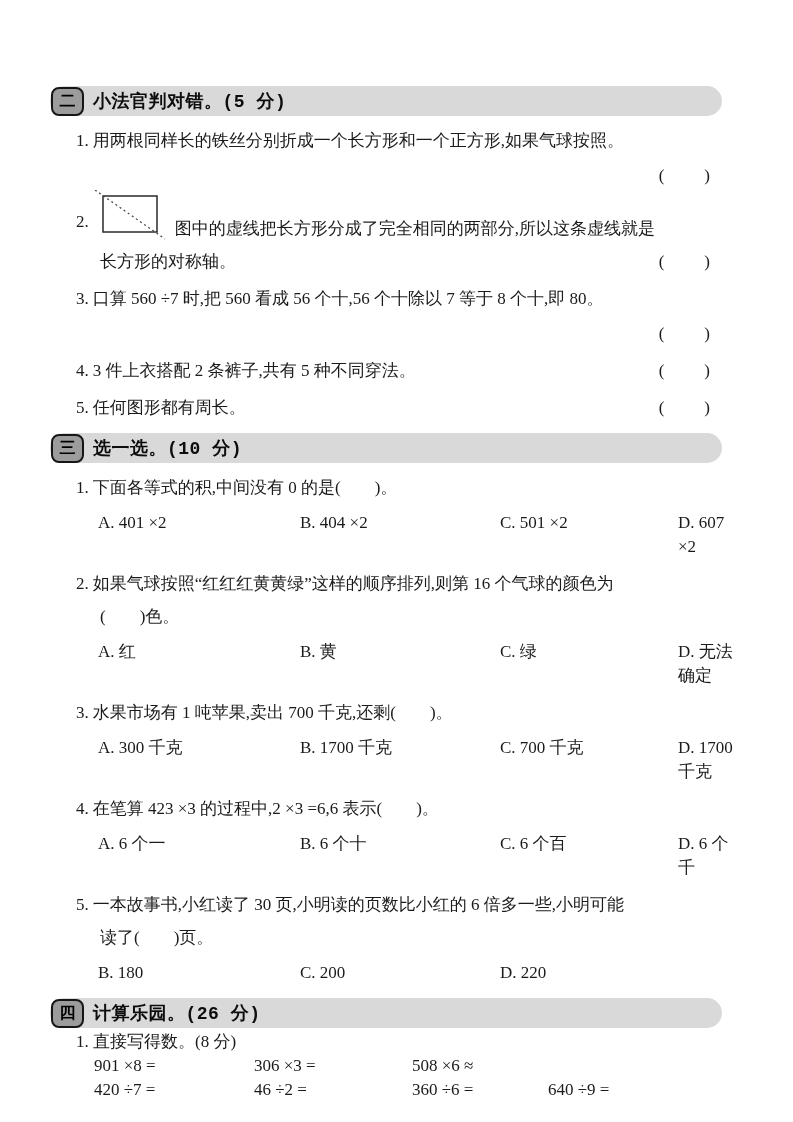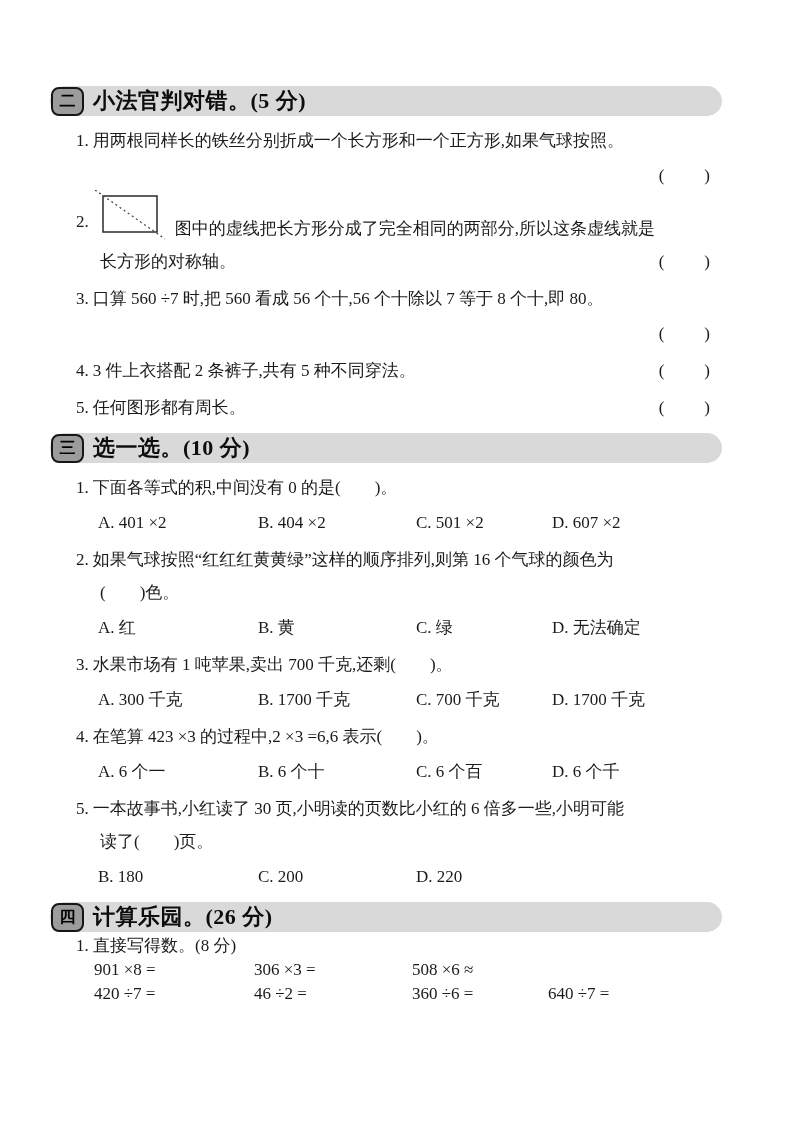--- a/index.html
+++ b/index.html
@@ -15,40 +15,40 @@
     display:flex;align-items:center;gap:9px;margin-right:18px;
   }
   .badge{
     width:29px;height:25px;margin-left:1px;flex:0 0 auto;
     background:#9c9c9c;border:2px solid #161616;border-radius:8px;
     display:flex;align-items:center;justify-content:center;
     font-family:"Liberation Sans","DejaVu Sans",sans-serif;
     font-weight:bold;font-size:16px;color:#000;
   }
   .sec-title{
-    font-family:Liberation Serif, serif;
-    font-weight:bold;font-size:22px;letter-spacing:.5px;color:#0d0d0d;
+    font-family:Liberation Mono, monospace;
+    font-weight:bold;font-size:18px;letter-spacing:.5px;color:#0d0d0d;
   }
   .q-line{display:flex;align-items:baseline;margin-top:13px;line-height:24px;}
   .q-num{flex:0 0 auto;padding-left:26px;padding-right:4px;}
   .q-text{flex:1 1 auto;}
   .paren{white-space:nowrap;letter-spacing:2px;}
   .paren-right{flex:0 0 auto;margin-right:28px;margin-left:8px;}
   .paren-own-line{text-align:right;padding-right:28px;margin-top:11px;line-height:24px;}
   .wrap-line{padding-left:50px;margin-top:9px;line-height:24px;display:flex;align-items:flex-end;}
   .wrap-text{flex:1 1 auto;}
   
   .fig-row{display:flex;align-items:flex-end;margin-top:2px;}
   .fig-row .q-num{align-self:center;padding-top:12px;}
   .fig{flex:0 0 auto;margin:0 8px -4px 0;}
   .fig-row .q-text{line-height:24px;font-family:Liberation Serif, serif;}
   
   .opt-grid{
     display:grid;grid-template-columns:160px 158px 136px auto;
-    padding-left:48px;margin-top:11px;line-height:24px;
+    padding-left:48px;margin-top:11px;line-height:24px;gap:42px;
   }
   .calc-grid{
     display:grid;grid-template-columns:160px 158px 136px auto;
     padding-left:44px;line-height:24px;
   }
   .sec-gap{margin-top:13px;}
   .sub-head{margin-top:2px;padding-left:26px;line-height:24px;}
 </style>
 </head>
 <body>
@@ -177,16 +177,16 @@
 
   <div class="calc-grid">
     <span>901 ×8 =</span>
     <span>306 ×3 =</span>
     <span>508 ×6 ≈</span>
   </div>
   <div class="calc-grid">
     <span>420 ÷7 =</span>
     <span>46 ÷2 =</span>
     <span>360 ÷6 =</span>
-    <span>640 ÷7 =</span>
+    <span>640 ÷9 =</span>
   </div>
 
 </div>
 
 </body></html>

